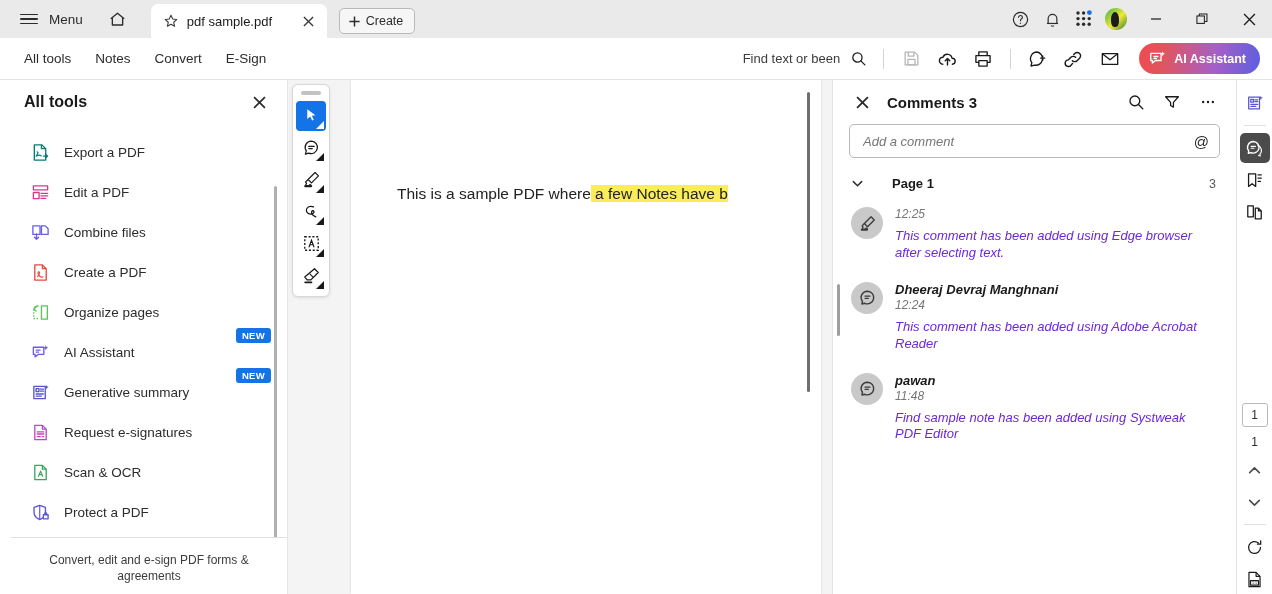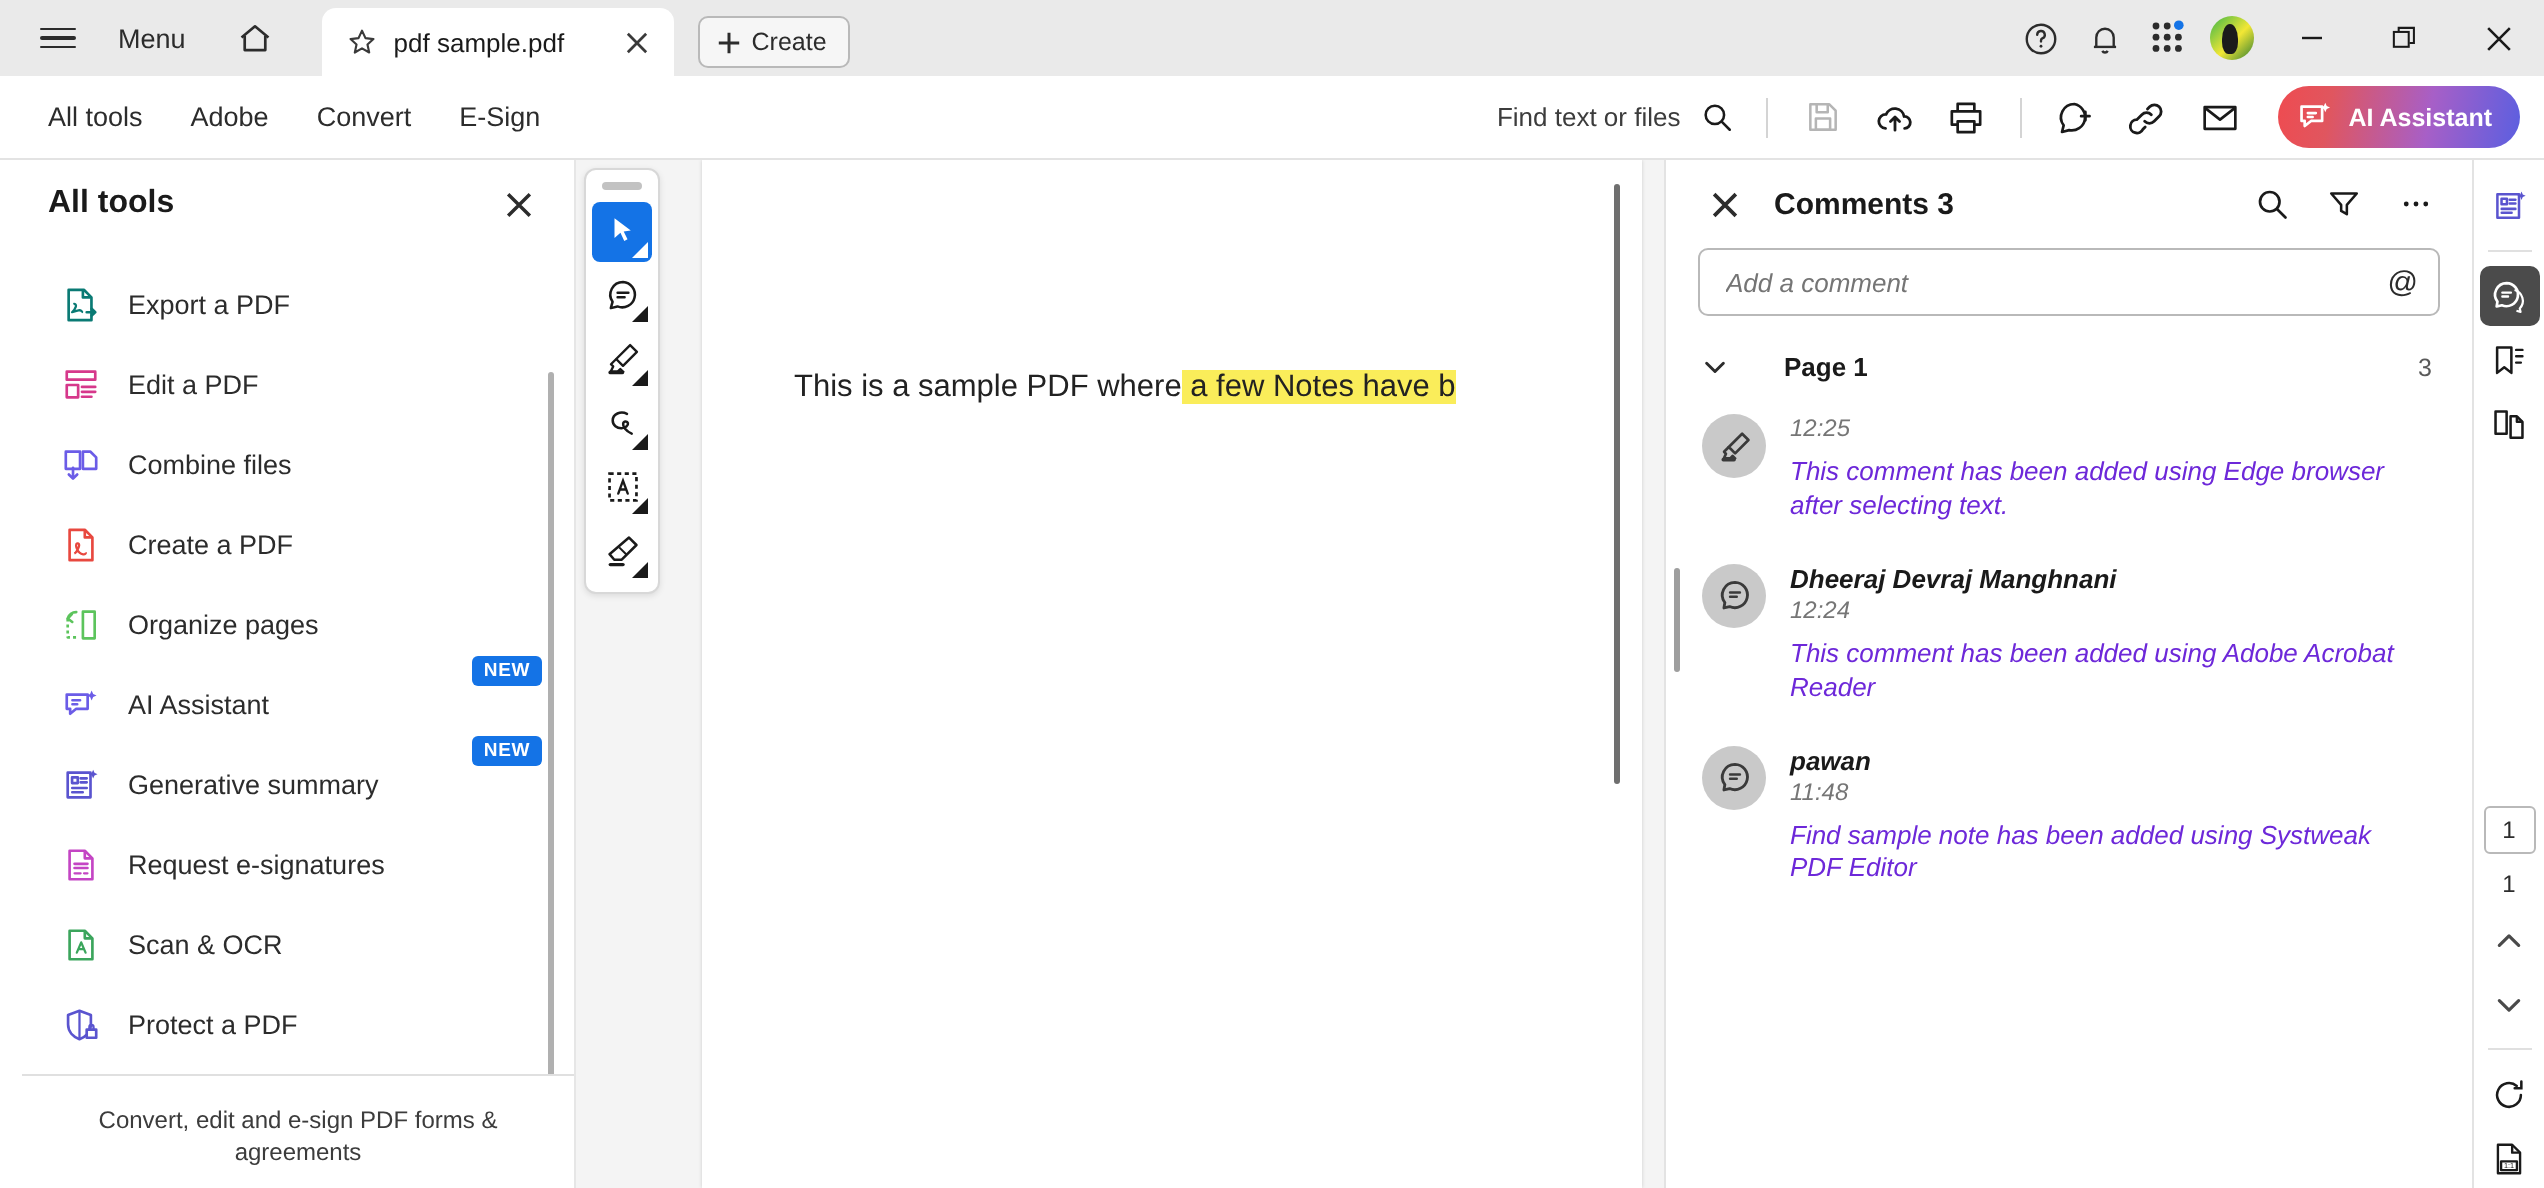--- a/index.html
+++ b/index.html
@@ -12,21 +12,21 @@
   .app { position: relative; width: 1272px; height: 594px; display: flex; flex-direction: column; }
 
   
   .titlebar {
     height: 38px; background: #eaeaea; display: flex; align-items: flex-end;
     flex: 0 0 38px; position: relative;
   }
   .tb-left { display: flex; align-items: center; height: 38px; padding-left: 14px; gap: 4px; }
   .hamburger { display: flex; flex-direction: column; justify-content: center; gap: 3px; width: 18px; height: 20px; cursor: pointer; }
   .hamburger i { display: block; height: 1.6px; background: #2c2c2c; border-radius: 1px; }
-  .menu-btn { display: flex; align-items: center; gap: 21px; padding: 4px 6px; cursor: pointer; border-radius: 4px; }
+  .menu-btn { display: flex; align-items: center; gap: 11px; padding: 4px 6px; cursor: pointer; border-radius: 4px; }
   .menu-label { font-size: 13.5px; color: #2c2c2c; }
   .home-btn { width: 34px; height: 30px; display: flex; align-items: center; justify-content: center; cursor: pointer; border-radius: 4px; margin-left: 8px; }
 
   .tab {
     margin-left: 16px; height: 34px; width: 176px; background: #fff;
     border-radius: 7px 7px 0 0; display: flex; align-items: center;
     padding: 0 8px 0 12px; gap: 8px; position: relative; cursor: pointer;
   }
   .tab-star { width: 16px; height: 16px; flex: 0 0 16px; }
   .tab-title { font-size: 13px; color: #1a1a1a; flex: 1; white-space: nowrap; overflow: hidden; text-overflow: ellipsis; }
@@ -224,27 +224,27 @@
       <div class="win-btn">
         <svg width="13" height="13" viewBox="0 0 12 12" stroke="#1a1a1a" stroke-width="1.2">
             <path d="M1 1l10 10M11 1L1 11"></path>
           </svg>
       </div>
     </div>
   </div>
 
   <div class="menubar">
     <div class="mb-item active">All tools</div>
-    <div class="mb-item">Adobe</div>
+    <div class="mb-item">Notes</div>
     <div class="mb-item">Convert</div>
     <div class="mb-item">E-Sign</div>
 
     <div class="mb-right">
       <div class="find-box">
-        <span class="find-label">Find text or files</span>
+        <span class="find-label">Find text or been</span>
         <svg width="17" height="17" viewBox="0 0 24 24" fill="none" stroke="#1a1a1a" stroke-width="1.8" stroke-linecap="round">
           <circle cx="10.5" cy="10.5" r="6.5"></circle>
             <path d="M15.3 15.3L21 21"></path>
         </svg>
       </div>
       <div class="mb-sep"></div>
       <div class="mb-icon">
         <svg width="19" height="19" viewBox="0 0 24 24" fill="none" stroke="#b5b5b5" stroke-width="1.6" stroke-linejoin="round">
           <path d="M4 4h12l4 4v12H4z"></path>
             <path d="M8 4v5h7V4"></path>

